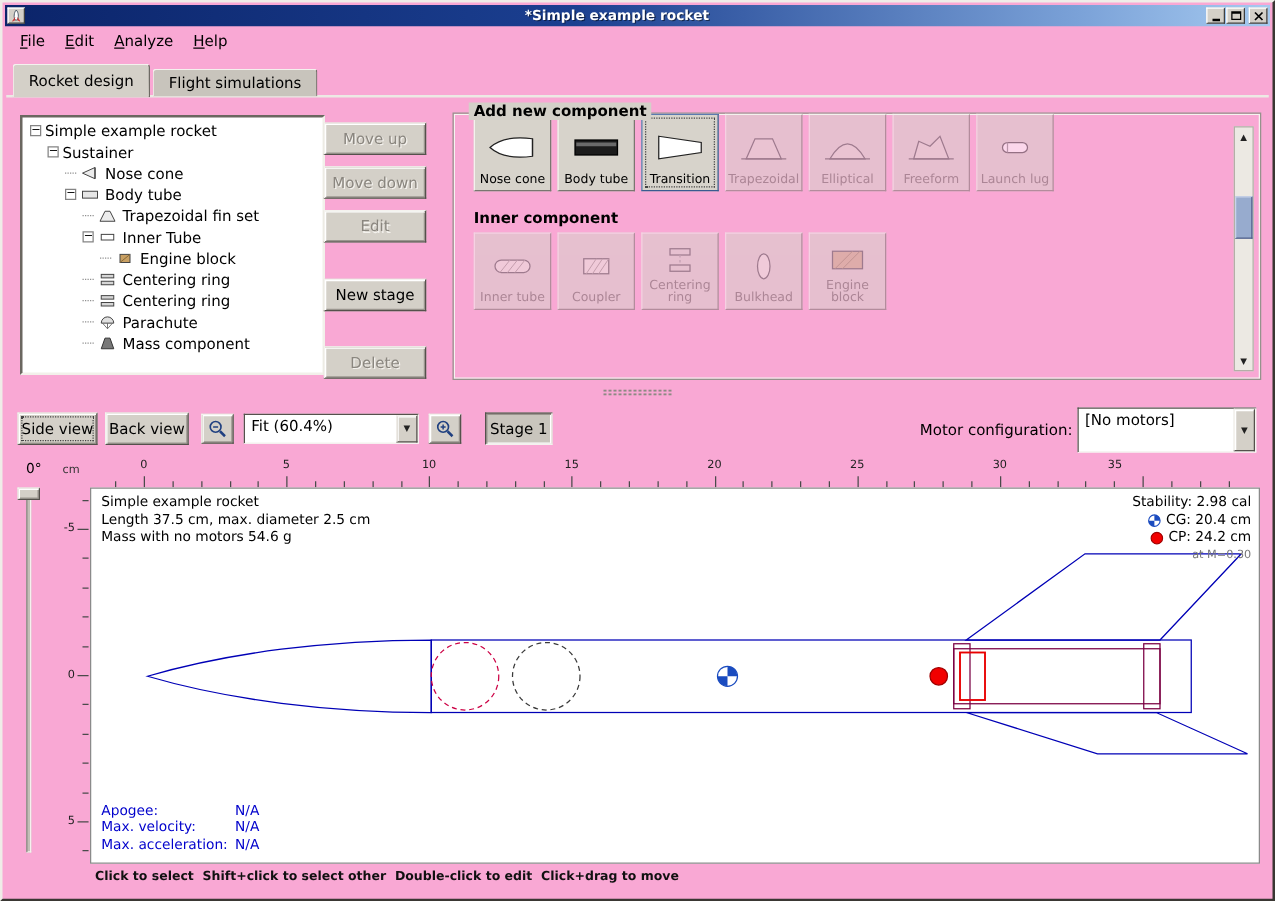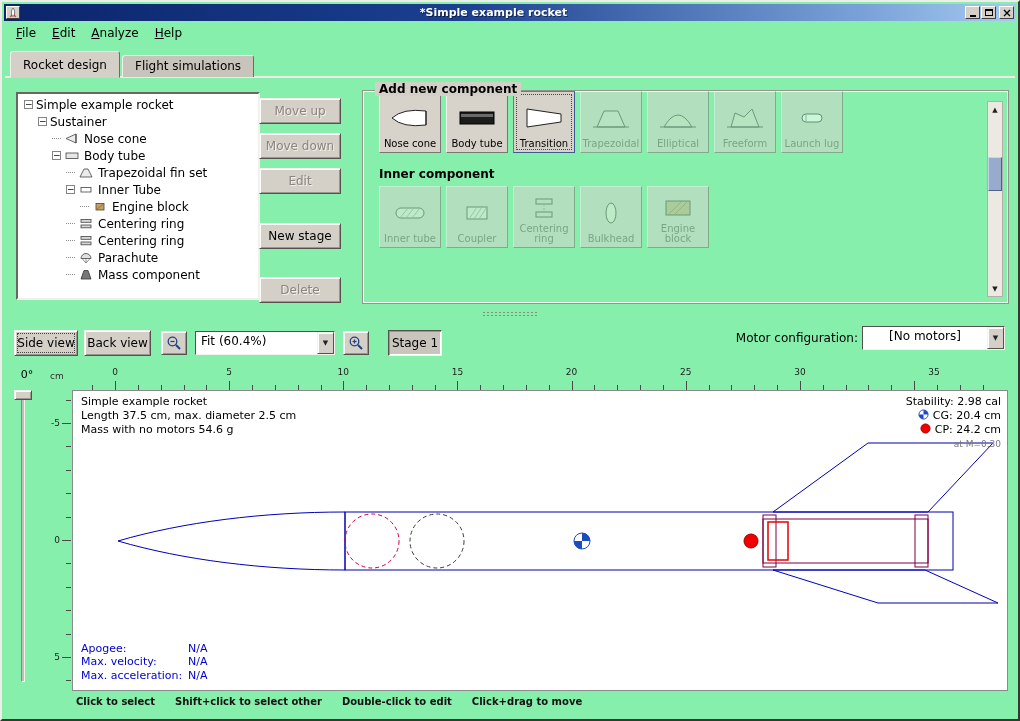--- a/index.html
+++ b/index.html
@@ -1,17 +1,17 @@
 <!DOCTYPE html>
 <html><head>
 <meta charset="utf-8">
 <style>
   *{margin:0;padding:0;box-sizing:border-box;font-family:"DejaVu Sans",sans-serif;}
   html,body{background:#9a9a9a;}
-  #window{position:relative;width:1020px;height:721px;background:#86efac;
+  #window{position:relative;width:1020px;height:721px;background:#f9a8d4;
     border:2px solid;border-color:#efede8 #3a3733 #3a3733 #efede8;overflow:hidden;}
 
   
   .titlebar{position:absolute;left:2px;top:2px;right:2px;height:17px;
     background:linear-gradient(90deg,#0b246a 0%,#1b3f90 45%,#7ba2d8 85%,#a6caf0 100%);
     display:flex;align-items:center;padding:0 2px;}
   .app-icon{width:14px;height:13px;background:#d4d0c8;border:1px solid;border-color:#fff #404040 #404040 #fff;
     display:flex;align-items:center;justify-content:center;margin-right:3px;}
   .titletext{flex:1;text-align:center;color:#fff;font-size:11px;font-weight:bold;
     text-shadow:1px 1px 0 rgba(0,0,0,.5);white-space:nowrap;overflow:hidden;}
@@ -105,28 +105,28 @@
   .htick.major{height:9px;}
   .hlabel{position:absolute;top:2px;transform:translateX(-50%);font-size:9px;color:#222;}
   .v-ruler{position:absolute;left:44px;top:388px;width:25px;height:301px;overflow:hidden;}
   .vtick{position:absolute;right:0;height:1px;width:5px;background:#4a4a4a;}
   .vtick.major{width:9px;}
   .vlabel{position:absolute;right:11px;transform:translateY(-50%);font-size:9px;color:#222;}
   .canvas{position:absolute;left:70px;top:388px;width:936px;height:301px;background:#fff;border:1px solid #8a8a8a;}
   .canvas svg.rocket{position:absolute;left:0;top:0;}
   .info-block{position:absolute;left:8px;top:4px;font-size:11px;line-height:14px;color:#000;}
   .stab-block{position:absolute;right:6px;top:4px;font-size:11px;line-height:14px;text-align:right;}
-  .stab-row{display:flex;justify-content:flex-end;gap:4px;}
+  .stab-row{display:flex;align-items:center;justify-content:flex-end;gap:4px;}
   .mach{font-size:9px;color:#777;}
   .flight-block{position:absolute;left:8px;bottom:8px;font-size:11px;line-height:13.5px;color:#0000cc;}
   .f-row{display:flex;}
   .f-label{width:107px;}
 
   
-  .statusbar{position:absolute;left:74px;top:694px;display:flex;gap:20px;font-size:10px;font-weight:bold;color:#111;}
+  .statusbar{position:absolute;left:74px;top:694px;display:flex;gap:7px;font-size:10px;font-weight:bold;color:#111;}
 </style>
 </head>
 <body>
 
 <div id="window">
 
   <div class="titlebar">
     <div class="app-icon">
       <svg width="10" height="10" viewBox="0 0 10 10">
         <path d="M5,0 C7,2 7,6 6,8 L4,8 C3,6 3,2 5,0 Z" fill="#fff" stroke="#234" stroke-width="0.6"></path>
@@ -410,21 +410,21 @@
       <svg width="16" height="16" viewBox="0 0 16 16">
         <circle cx="6.5" cy="6.5" r="4.3" fill="none" stroke="#204080" stroke-width="1.3"></circle>
         <line x1="10" y1="10" x2="14" y2="14" stroke="#204080" stroke-width="2"></line>
         <line x1="4.5" y1="6.5" x2="8.5" y2="6.5" stroke="#204080" stroke-width="1.2"></line>
         <line x1="6.5" y1="4.5" x2="6.5" y2="8.5" stroke="#204080" stroke-width="1.2"></line>
       </svg>
     </button>
     <button class="btn tb-btn pressed" style="left:386px;width:54px;">Stage 1</button>
     <div class="motor-group">
       <span class="motor-label">Motor configuration:</span>
-      <div class="combo" style="width:143px;height:24px;text-align:center;">
+      <div class="combo" style="width:143px;height:36px;">
         <div class="val">[No motors]</div>
         <div class="arrow-btn">▼</div>
       </div>
     </div>
   </div>
 
   <div class="rot-label">0°</div>
   <div class="slider-track"></div>
   <div class="slider-thumb btn"></div>
 
@@ -467,21 +467,21 @@
       <div class="htick" style="left: 659.4px;"></div>
       <div class="htick" style="left: 682.2px;"></div>
       <div class="htick" style="left: 705.1px;"></div>
       <div class="htick major" style="left: 727.9px;"></div>
       <div class="hlabel" style="left: 727.9px;">30</div>
       <div class="htick" style="left: 750.7px;"></div>
       <div class="htick" style="left: 773.6px;"></div>
       <div class="htick" style="left: 796.4px;"></div>
       <div class="htick" style="left: 819.2px;"></div>
       <div class="htick major" style="left: 842px;"></div>
-      <div class="hlabel" style="left: 862px;">35</div>
+      <div class="hlabel" style="left: 820px;">35</div>
       <div class="htick" style="left: 864.9px;"></div>
       <div class="htick" style="left: 887.7px;"></div>
       <div class="htick" style="left: 910.5px;"></div>
     </div>
   <div class="v-ruler">
       <div class="vtick" style="top: 9.6px;"></div>
       <div class="vtick major" style="top: 33px;"></div>
       <div class="vlabel" style="top: 33px;">-5</div>
       <div class="vtick" style="top: 56.4px;"></div>
       <div class="vtick" style="top: 79.8px;"></div>

